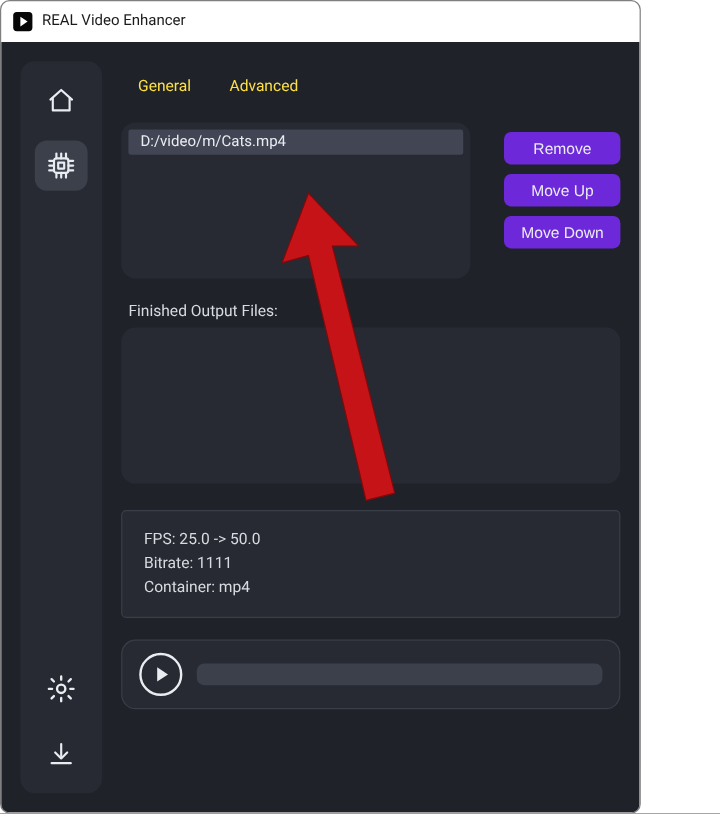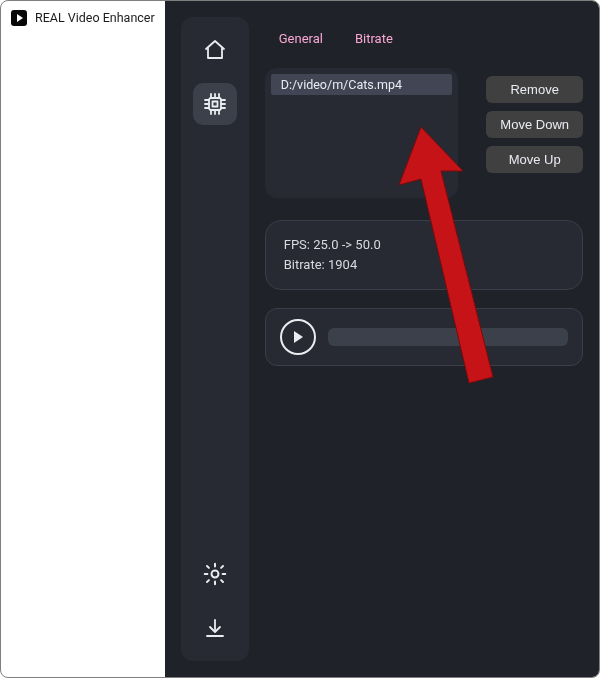--- a/index.html
+++ b/index.html
@@ -6,25 +6,25 @@
   html, body { width: 600px; height: 678px; overflow: hidden; }
   body {
     font-family: -apple-system, BlinkMacSystemFont, "Segoe UI", Roboto, sans-serif;
     background: #ffffff;
     font-size: 13px;
     color: #d8dbe0;
   }
 
   
   .window {
-    width: 600px; height: 678px;
+    width: 534px; height: 678px;
     border: 1px solid #7f7f7f;
     border-radius: 8px;
     background: #ffffff;
-    display: flex; flex-direction: row;
+    display: flex; flex-direction: column;
     overflow: hidden;
   }
 
   .titlebar {
     height: 34px;
     display: flex; align-items: center;
     padding: 0 10px;
     gap: 8px;
     border-bottom: 1px solid transparent;
   }
@@ -84,21 +84,21 @@
     min-width: 0;
   }
 
   
   .tabs {
     display: flex; gap: 4px; padding-top: 6px;
   }
   .tab {
     padding: 8px 14px;
     font-size: 13px;
-    color: #f9a8d4;
+    color: #fde047;
     border-radius: 6px;
     cursor: pointer;
   }
   .tab.selected { background: #3c404a; }
 
   
   .panel {
     background: #272a32;
     border-radius: 12px;
     overflow: hidden;
@@ -118,41 +118,41 @@
     color: #e9ecf1;
     border-radius: 2px;
   }
   .queue-item.selected { background: #414554; }
 
   .queue-btns {
     display: flex; flex-direction: column; gap: 8px;
     padding-top: 8px;
   }
   .btn {
-    background: #404040;
+    background: #6d28d9;
     border: none;
     color: #e9ecf1;
     font-size: 13px;
     padding: 6px 14px;
     border-radius: 6px;
     cursor: pointer;
     text-align: center;
     min-width: 92px;
   }
 
   .finished-wrap { display: flex; flex-direction: column; gap: 6px; margin-top: 6px;}
   .finished-label { font-size: 13px; color: #d8dbe0; padding-left: 6px; }
   .finished-box {
     height: 130px;
     border-radius: 12px;
     background: #272a32;
   }
 
   .details-card {
-    border-radius: 16px;
+    border-radius: 4px;
     background: #272a32;
     border: 1px solid #3a3e48;
     padding: 14px 18px;
     font-size: 13px;
     line-height: 1.55;
     color: #d8dbe0;
     margin-top: 8px;
   }
 
   .play-row {
@@ -244,38 +244,43 @@
             <path d="M7 11l5 5 5-5"></path>
             <path d="M4 20h16"></path>
         </svg>
       </div>
     </div>
 
     <div class="main">
 
       <div class="tabs">
         <div class="tab">General</div>
-        <div class="tab">Bitrate</div>
+        <div class="tab">Advanced</div>
       </div>
 
       <div class="queue-row">
         <div class="queue-list panel">
           <div class="queue-item selected">D:/video/m/Cats.mp4</div>
         </div>
         <div class="queue-btns">
           <button class="btn">Remove</button>
+          <button class="btn">Move Up</button>
           <button class="btn">Move Down</button>
-          <button class="btn">Move Up</button>
         </div>
       </div>
 
+      <div class="finished-wrap">
+        <div class="finished-label">Finished Output Files:</div>
+        <div class="finished-box panel"></div>
+      </div>
 
       <div class="details-card">
         <div>FPS: 25.0 -&gt; 50.0</div>
-        <div>Bitrate: 1904</div>
+        <div>Bitrate: 1111</div>
+        <div>Container: mp4</div>
       </div>
 
       <div class="play-row">
         <div class="play-btn">
           <div class="tri"></div>
         </div>
         <div class="progress"></div>
       </div>
 
     </div>

